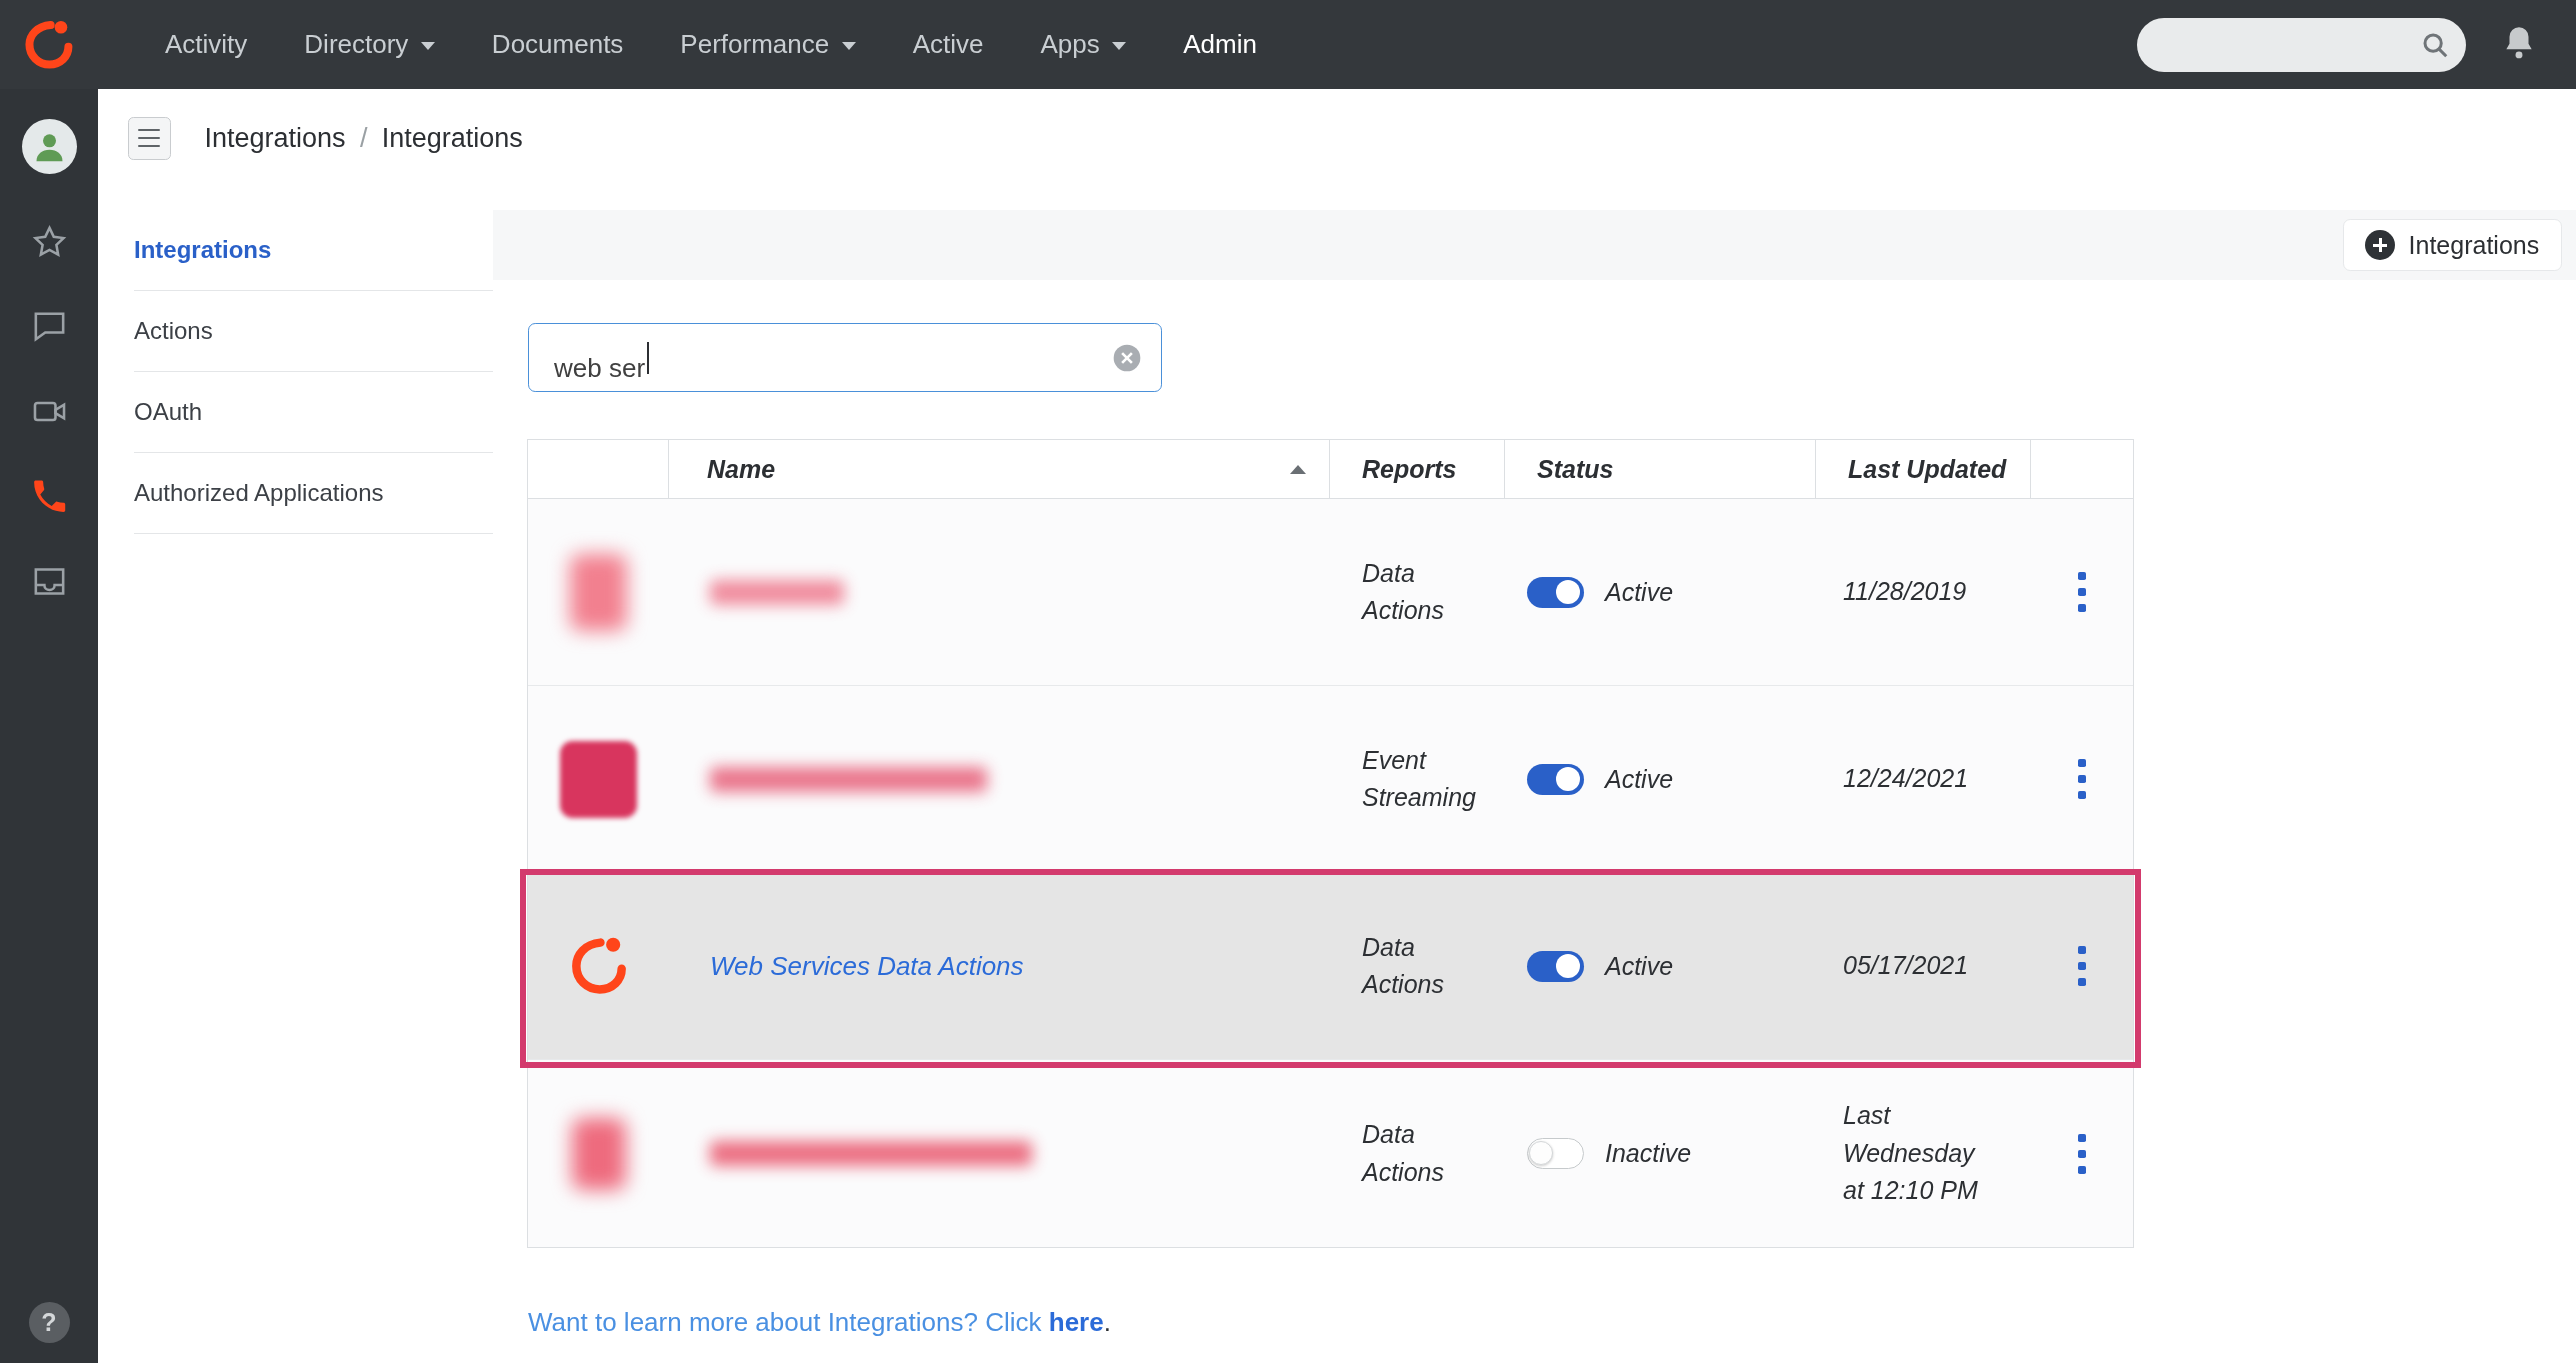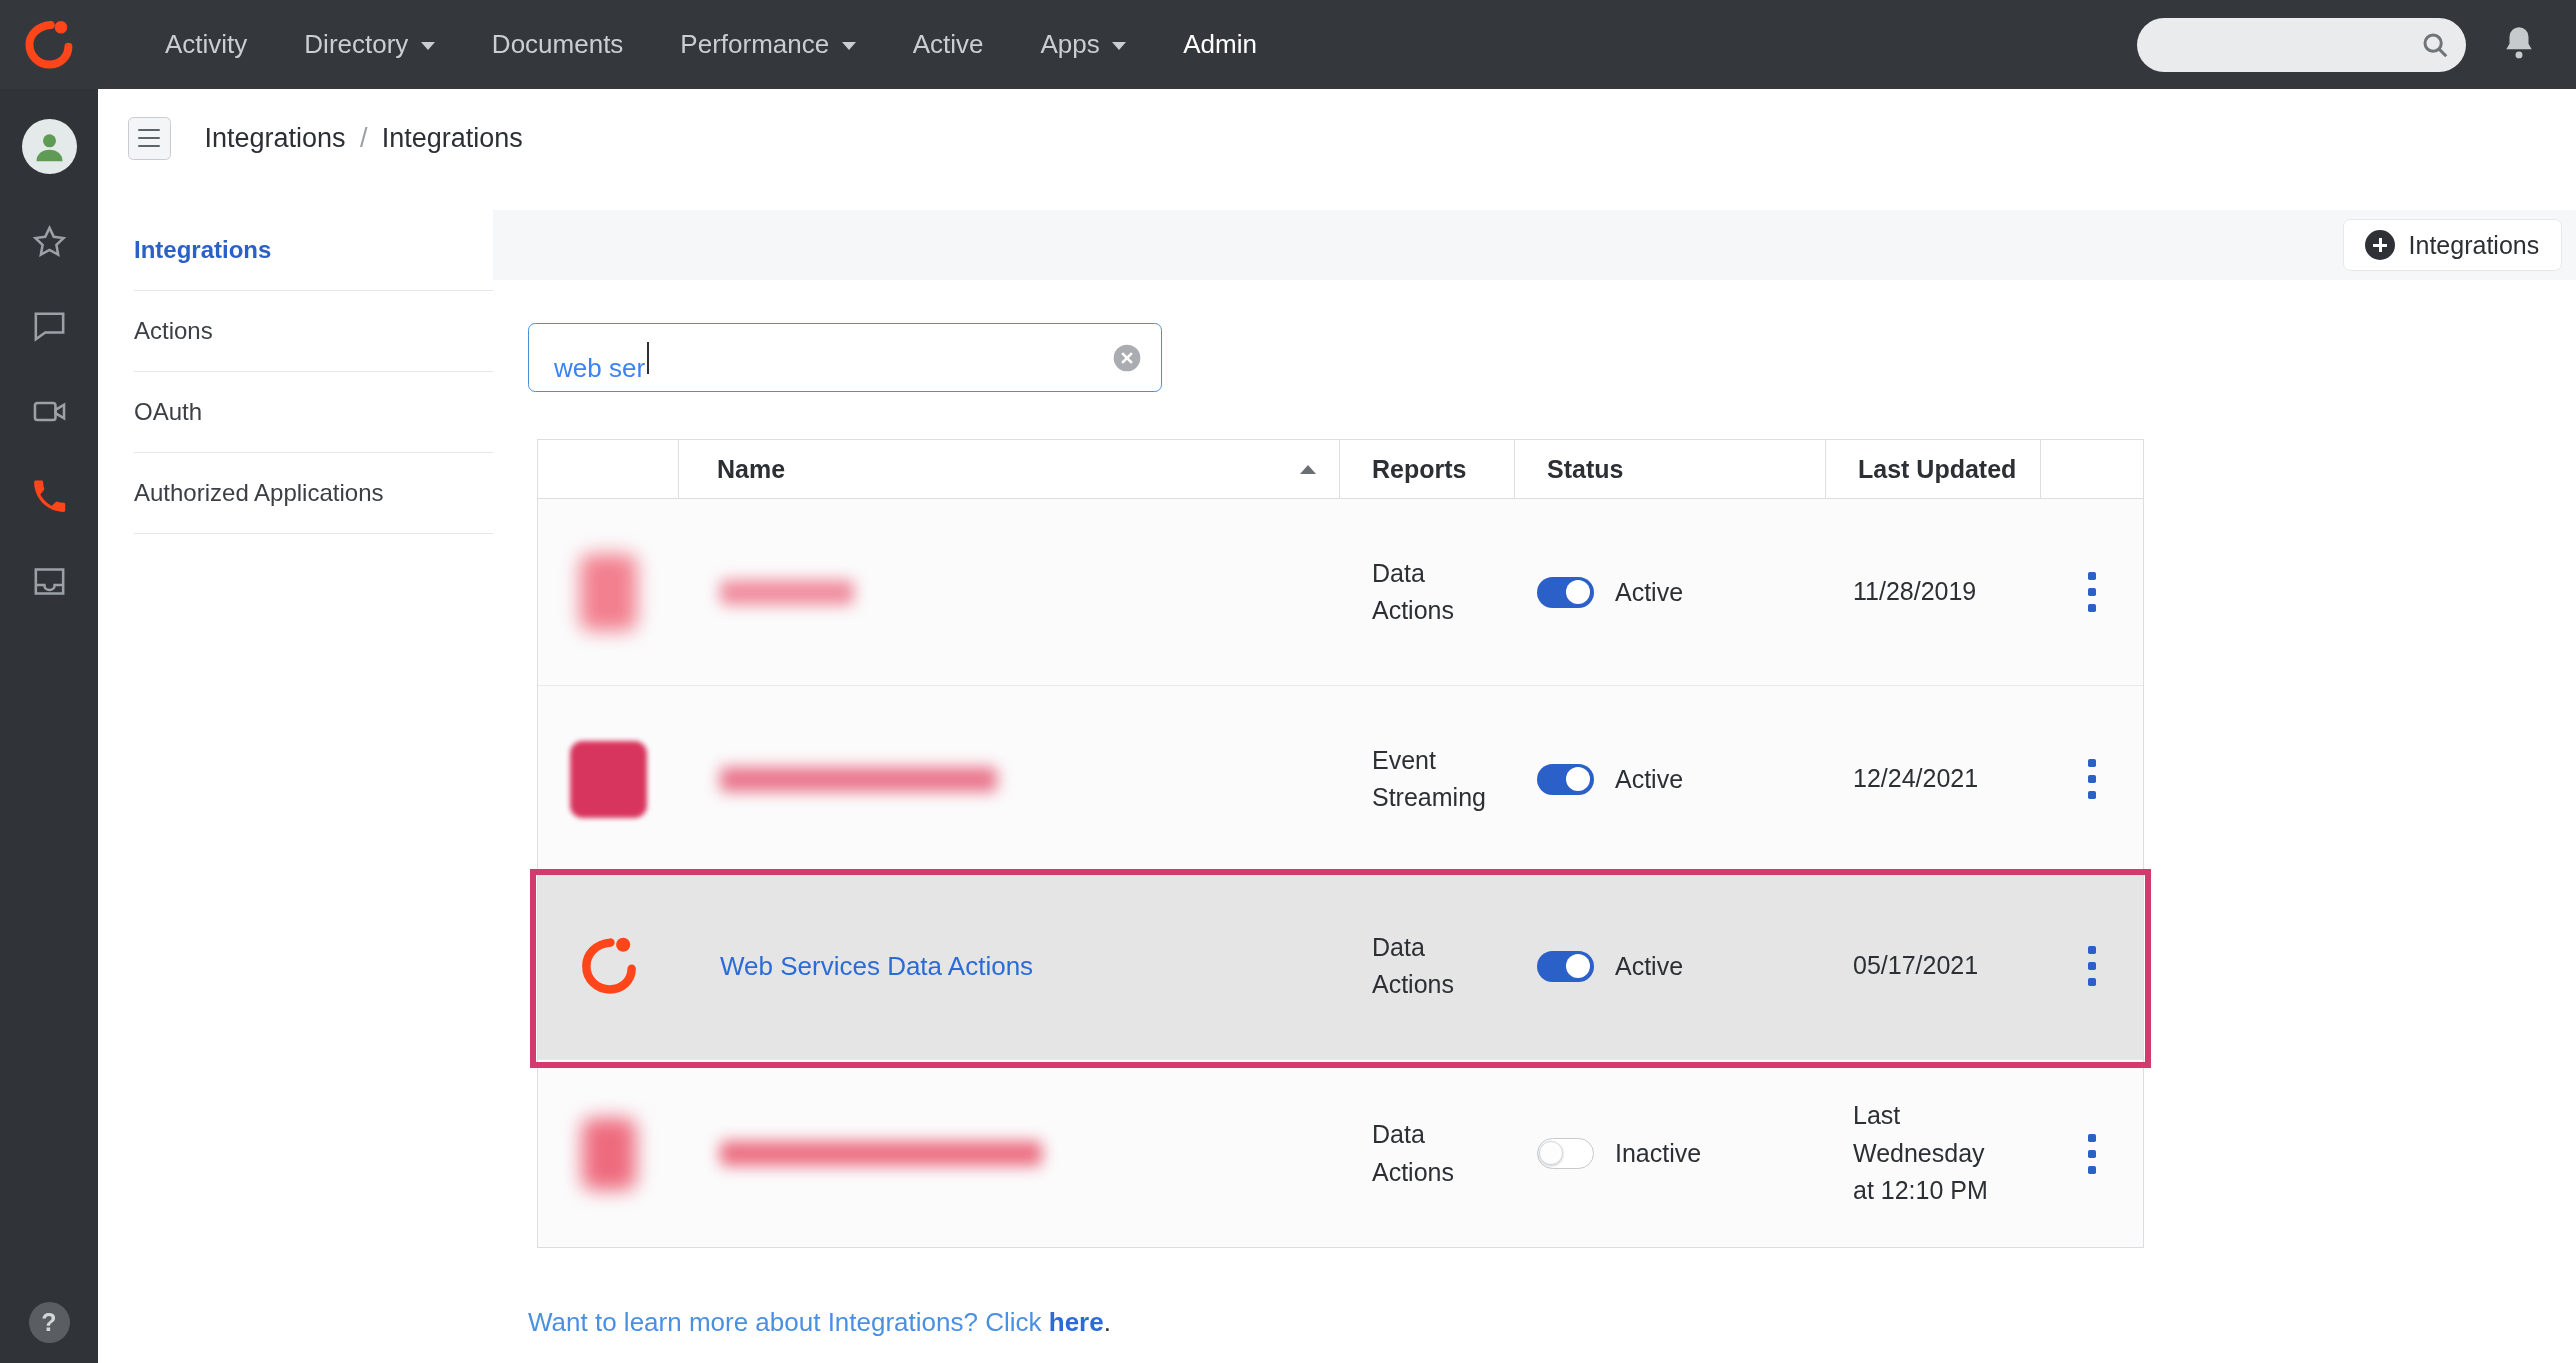--- a/index.html
+++ b/index.html
@@ -62,29 +62,29 @@
     color:#2c2f33; cursor:pointer; font-family:inherit; }
   .plus-circle { width:30px; height:30px; border-radius:50%; background:#2e3236;
     position:relative; display:inline-block; }
   .plus-circle::before, .plus-circle::after { content:""; position:absolute; background:#fff; }
   .plus-circle::before { width:14.3px; height:2.7px; left:8px; top:14px; }
   .plus-circle::after { width:2.7px; height:14.3px; left:14px; top:8px; }
 
   .search-row { margin:43px 0 0 35px; }
   .search-box { width:634px; height:69px; border:1.8px solid #4a90d9; border-radius:7.2px;
     background:#fff; display:flex; align-items:center; padding:0 18px 0 25px; cursor:text; }
-  .search-text { font-size:26px; color:#3b82f6;margin-top:21px; }
+  .search-text { font-size:26px; color:#404040;margin-top:21px; }
   .text-caret { display:inline-block; width:1.8px; height:32px; background:#2c2f33;
     margin-left:1.8px; vertical-align:middle; }
   .clear-btn { margin-left:auto; width:32px; height:32px; border:none; background:transparent;
     cursor:pointer; padding:0; }
   .clear-btn svg { width:32px; height:32px; }
 
   
-  .tbl { margin:47px 0 0 44px; width:1607px; border:0.9px solid #dcdfe2; background:#fbfbfc; }
+  .tbl { margin:47px 0 0 34px; width:1607px; border:0.9px solid #dcdfe2; background:#fbfbfc;font-style:italic; }
   .thead, .trow { display:grid; grid-template-columns:141px 1fr 175px 311px 215px 102px; }
   .thead { height:59px; background:#fff; border-bottom:0.9px solid #dcdfe2; }
   .th { display:flex; align-items:center; font-size:25px; font-weight:bold; color:#2c2f33;
     border-right:0.9px solid #dcdfe2; padding-left:32px; }
   .th:last-child { border-right:none; }
   .th.name { padding-left:38px; justify-content:space-between; padding-right:23px; }
   .sort-asc { width:0; height:0; border-left:8px solid transparent; border-right:8px solid transparent;
     border-bottom:9.8px solid #6a6f74; }
   .trow { height:187px; border-bottom:0.9px solid #e7e9eb; position:relative; }
   .trow:last-child { border-bottom:none; }

